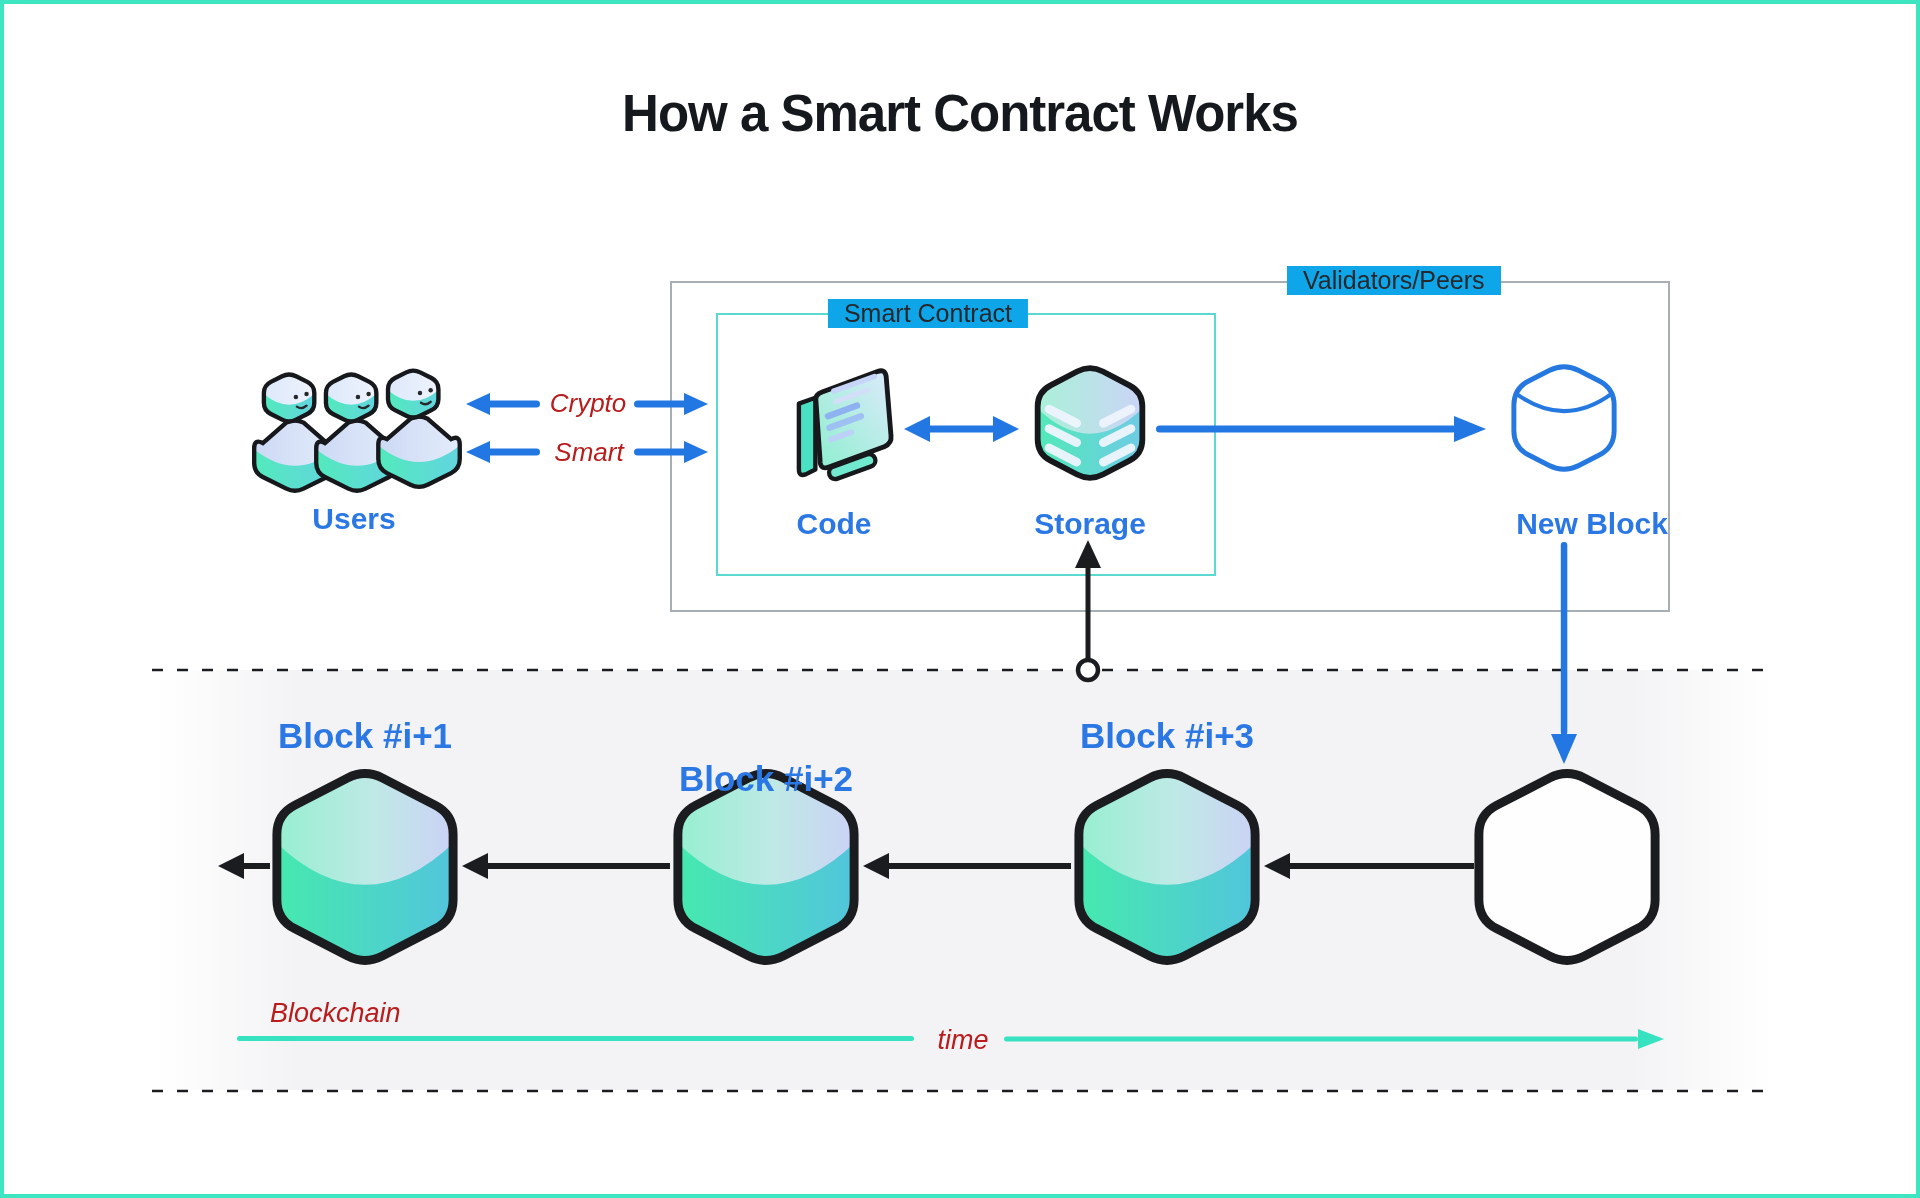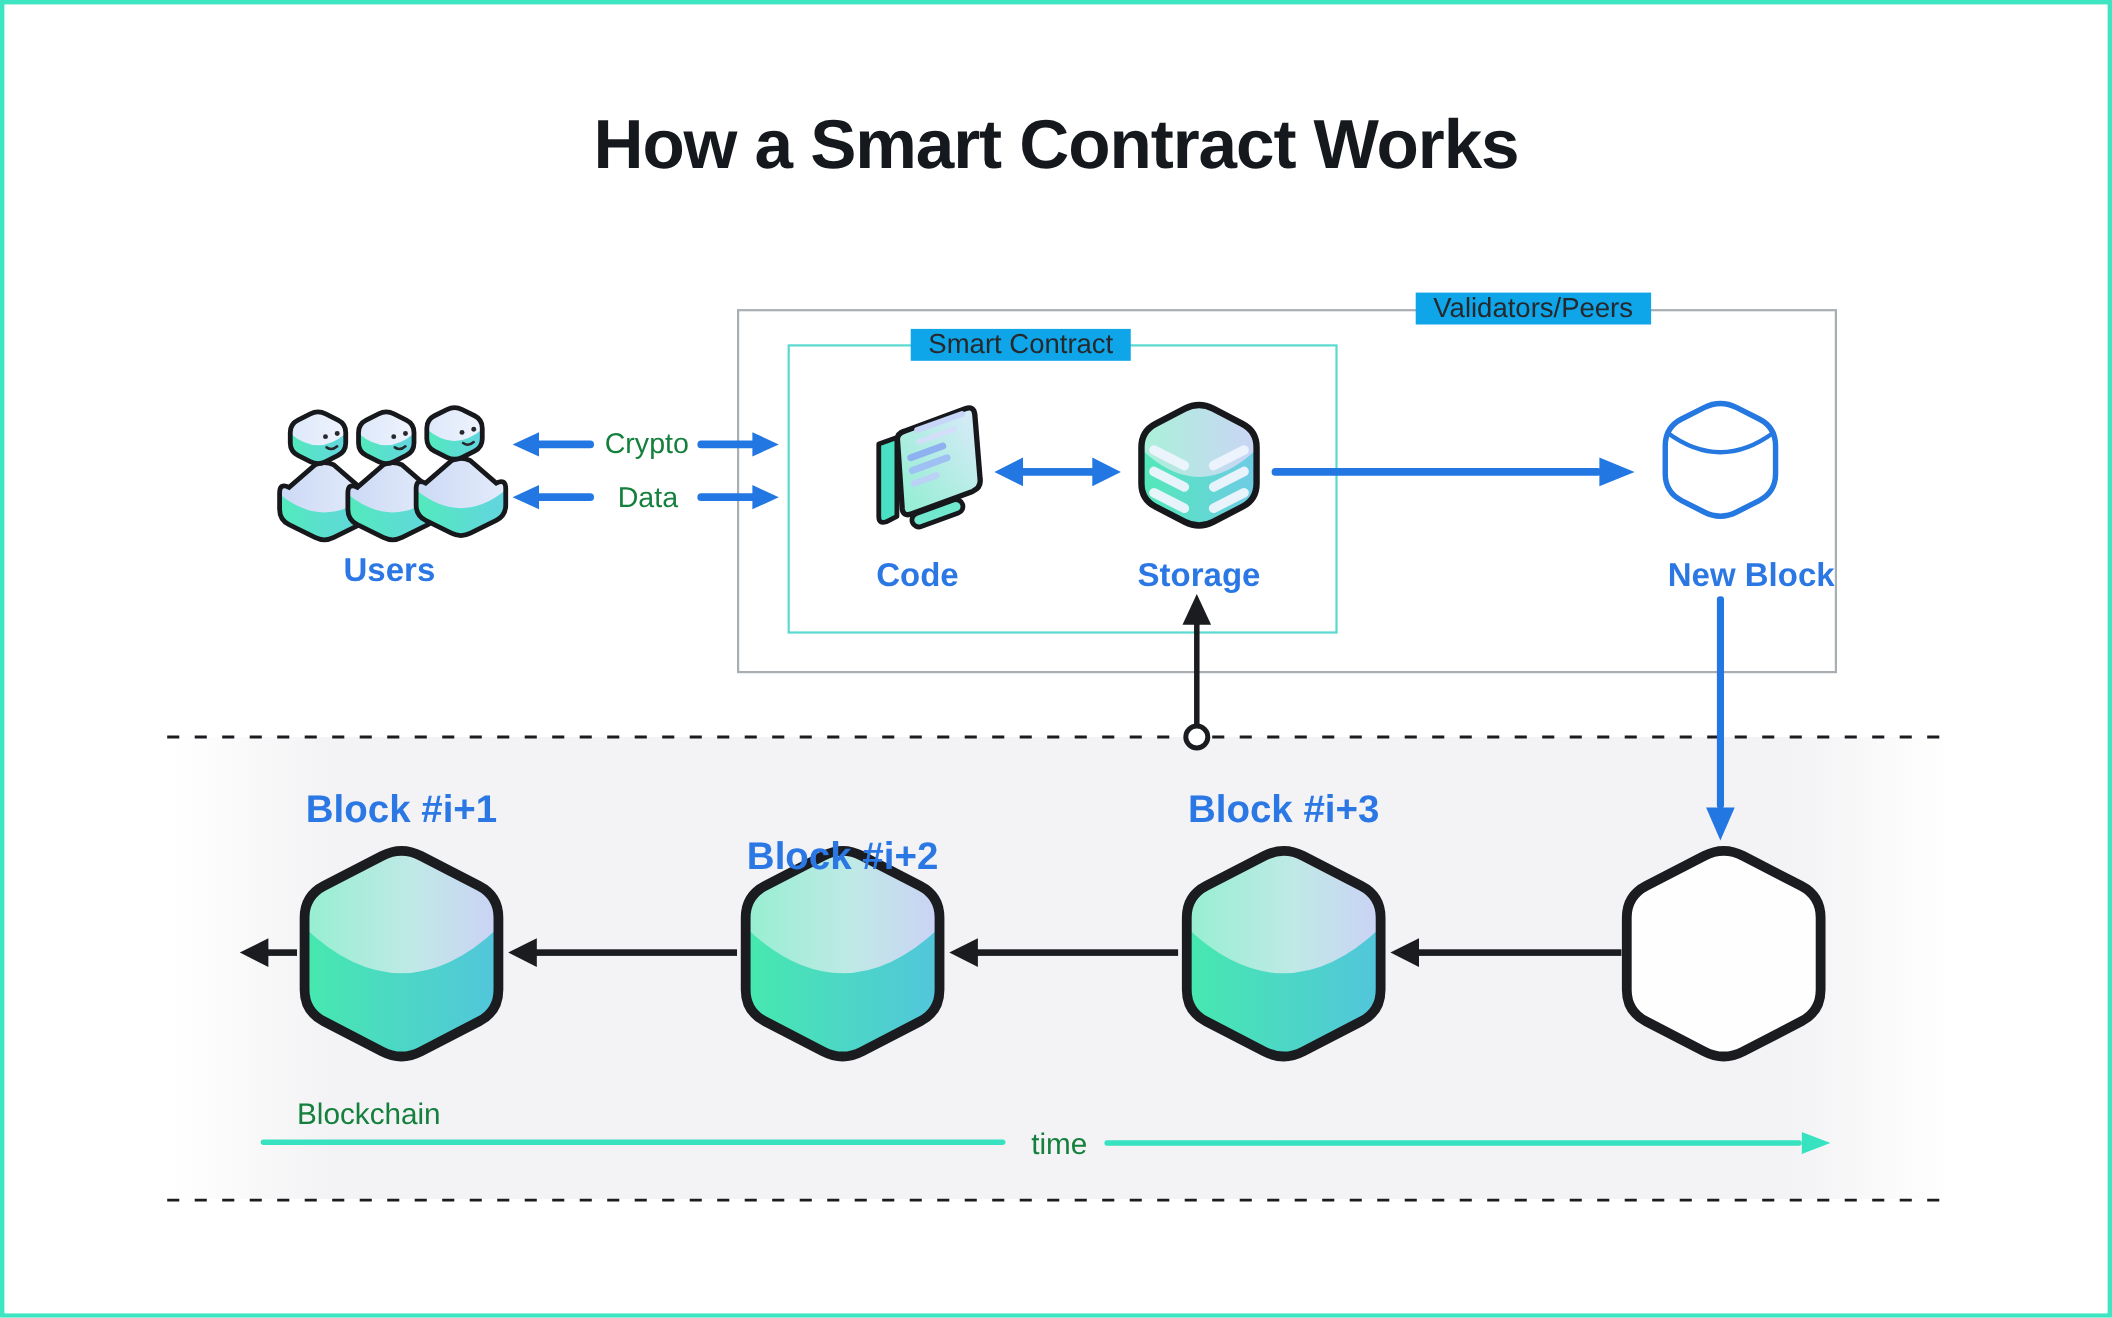--- a/index.html
+++ b/index.html
@@ -3,40 +3,40 @@
 <meta charset="utf-8">
 <style>
   html,body{margin:0;padding:0;background:#ffffff;}
   .canvas{
     position:relative;width:1920px;height:1198px;box-sizing:border-box;
     background:#ffffff;border:4px solid #3EE5C1;overflow:hidden;
     font-family:"Liberation Sans", sans-serif;
   }
   .abs{position:absolute;}
   .title{
-    left:0;top:92px;width:100%;text-align:center;
-    font-size:63px;font-weight:700;color:#15181D;letter-spacing:-1px;
+    left:0;top:80px;width:100%;text-align:center;
+    font-size:51px;font-weight:700;color:#15181D;letter-spacing:-1px;
   }
   .band{
     left:150px;top:666px;width:1620px;height:420px;
     background:linear-gradient(90deg, rgba(243,243,245,0) 0%, #f3f3f5 9%, #f3f3f5 91%, rgba(243,243,245,0) 100%);
     z-index:1;
   }
   .outline-box{box-sizing:border-box;z-index:2;background:transparent;}
   .validators-box{left:666px;top:277px;width:1000px;height:331px;border:2px solid #A9AEB2;}
   .sc-box{left:712px;top:309px;width:500px;height:263px;border:2px solid #59D9CF;}
   .box-label{
     z-index:4;background:#0ea5e9;padding:0 16px;
     font-size:25px;color:#26282C;white-space:nowrap;
   }
   .lbl-blue{
     z-index:4;color:#2B78E5;font-weight:700;font-size:30px;white-space:nowrap;
     transform:translateX(-50%);
   }
-  .lbl-dark{z-index:4;color:#15803d;font-size:26px;white-space:nowrap;}
+  .lbl-dark{z-index:4;color:#b91c1c;font-size:26px;white-space:nowrap;font-style:italic;}
   .block-label{font-size:35px;}
   svg.layer{z-index:3;overflow:visible;}
   .teal-line{background:#36E2C0;height:5px;border-radius:3px;z-index:3;}
 </style>
 </head>
 <body>
 
 <div class="canvas">
 
   <svg class="abs" width="0" height="0" style="left:0;top:0;" aria-hidden="true">
@@ -130,21 +130,21 @@
   <div class="abs lbl-dark" style="left:584px;top:384px;transform:translateX(-50%);">Crypto</div>
   <svg class="abs layer" style="left:630px;top:387px;" width="74" height="26">
     <polygon points="74,13 50,2 50,24" fill="#2277E2"></polygon>
       <rect x="0" y="9.5" width="54" height="7" rx="3.5" fill="#2277E2"></rect>
   </svg>
 
   <svg class="abs layer" style="left:462px;top:435px;" width="74" height="26">
     <polygon points="0,13 24,2 24,24" fill="#2277E2"></polygon>
       <rect x="20" y="9.5" width="54" height="7" rx="3.5" fill="#2277E2"></rect>
   </svg>
-  <div class="abs lbl-dark" style="left:585px;top:433px;transform:translateX(-50%);">Data</div>
+  <div class="abs lbl-dark" style="left:585px;top:433px;transform:translateX(-50%);">Smart</div>
   <svg class="abs layer" style="left:630px;top:435px;" width="74" height="26">
     <polygon points="74,13 50,2 50,24" fill="#2277E2"></polygon>
       <rect x="0" y="9.5" width="54" height="7" rx="3.5" fill="#2277E2"></rect>
   </svg>
 
   <svg class="abs layer" style="left:778px;top:354px;" width="122" height="128" viewBox="0 0 125 132">
     <path d="M17,47 L34,41 L34,115 L24,120 Q17,122.5 17,115 Z" fill="#49E0C3" stroke="#17181C" stroke-width="4.5" stroke-linejoin="round"></path>
     <rect x="-25" y="-6.5" width="50" height="13" rx="6.5" transform="translate(72,112) rotate(-20)" fill="#70E9CE" stroke="#17181C" stroke-width="4.5"></rect>
     <path d="M41,35 L98,14 Q106,11 107,19 L112,80 Q113,88 105,91.5 L48,112.5 Q40,115.5 39,108 L34.5,43 Q34,37.5 41,35 Z" fill="url(#gCodeScreen)" stroke="#17181C" stroke-width="5" stroke-linejoin="round"></path>
     <path d="M53,34 L95,19" stroke="#C7D6F8" stroke-width="5.5" stroke-linecap="round" fill="none"></path>

